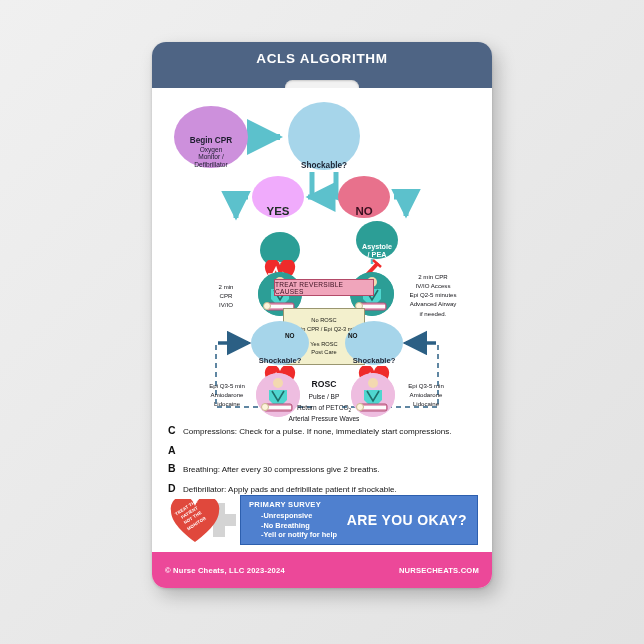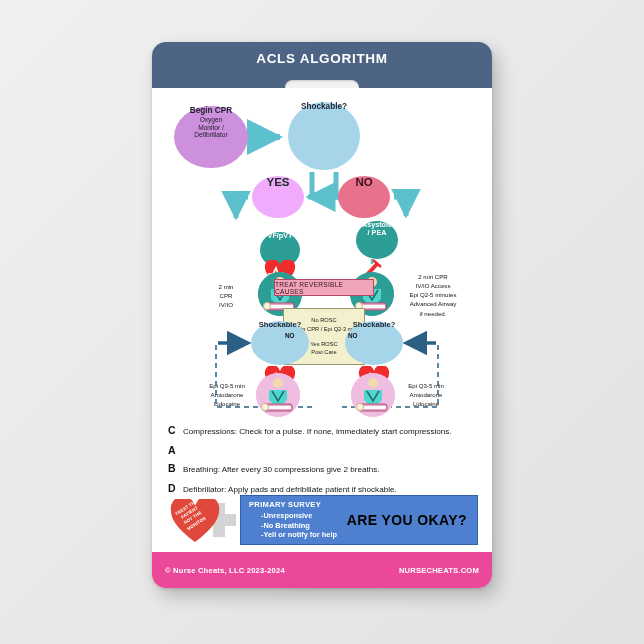--- a/index.html
+++ b/index.html
@@ -66,21 +66,21 @@
 
   
   .flow {
     position: absolute;
     left: 0; top: 8px;
     width: 340px; height: 320px;
   }
   .node {
     position: absolute;
     display: flex; flex-direction: column;
-    align-items: center; justify-content: flex-start;
+    align-items: center; justify-content: flex-end;
     text-align: center;
     border-radius: 50%;
     line-height: 1.12;
   }
   .n-begin {
     left: 22px; top: 10px; width: 74px; height: 62px;
     background: #cd90dc; color: #1d1d2e;
   }
   .n-begin .t1 { font-size: 8.2px; font-weight: bold; }
   .n-begin .t2 { font-size: 6.6px; margin-top: 1px; }
@@ -262,21 +262,21 @@
     font-size: 7.6px; font-weight: bold; letter-spacing: .3px;
     margin-bottom: 2px;
   }
   .survey-item {
     font-size: 7.4px; font-weight: bold; margin-left: 12px;
     line-height: 1.35;
   }
   .survey-q {
     position: absolute;
     right: 10px; top: 50%; transform: translateY(-50%);
-    color: #000000; font-size: 14px; font-weight: bold;
+    color: #ffffff; font-size: 14px; font-weight: bold;
     letter-spacing: .4px;
   }
 </style>
 </head>
 <body>
 
 <div id="stage">
 
   <div class="badge">
 
@@ -465,20 +465,26 @@
 Epi Q2-5 minutes
 Advanced Airway
 if needed.</div>
         <div class="ann ann-l2" style="white-space:pre-line;">Epi Q3-5 min
 Amiodarone
 Lidocaine</div>
         <div class="ann ann-r2" style="white-space:pre-line;">Epi Q3-5 min
 Amiodarone
 Lidocaine</div>
 
+        <div class="rosc-center">
+          <div class="hd">ROSC</div>
+          <div>Pulse / BP</div>
+          <div><span>Return of PETCO</span><sub style="font-size:4.6px;">2</sub></div>
+          <div>Arterial Pressure Waves</div>
+        </div>
       </div>
 
       <div class="cabd">
         <div class="cabd-row">
           <div class="cabd-key">C</div>
           <div class="cabd-txt">Compressions:  Check for a pulse.  If none, immediately start compressions.</div>
         </div>
         <div class="cabd-row">
           <div class="cabd-key">A</div>
         </div>

